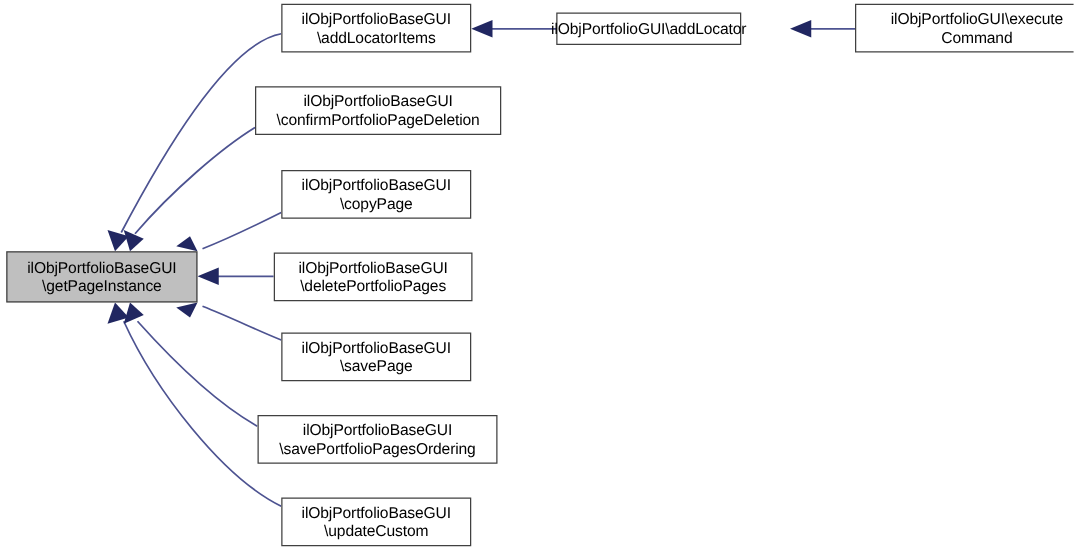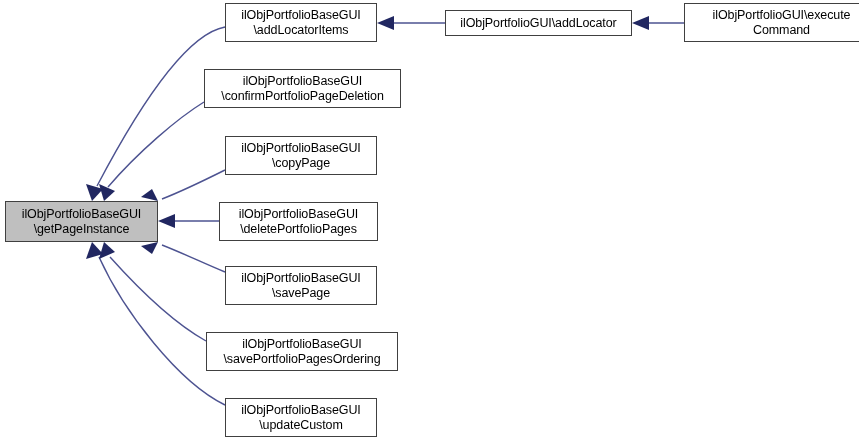--- a/index.html
+++ b/index.html
@@ -128,21 +128,21 @@
   <div class="node" style="left:206px; top:332px; width:192px; height:39px;">
     <span class="label">ilObjPortfolioBaseGUI
 \savePortfolioPagesOrdering</span>
   </div>
 
   <div class="node" style="left:225px; top:398px; width:152px; height:39px;">
     <span class="label">ilObjPortfolioBaseGUI
 \updateCustom</span>
   </div>
 
-  <div class="node" style="left:445px; top:10px; width:187px; height:26px;text-align:center;">
+  <div class="node" style="left:445px; top:10px; width:148px; height:26px;text-align:center;">
     <span class="label">ilObjPortfolioGUI\addLocator</span>
   </div>
 
   <div class="node" style="left:684px; top:3px; width:195px; height:39px;">
     <span class="label">ilObjPortfolioGUI\execute
 Command</span>
   </div>
 
 </div>
 

